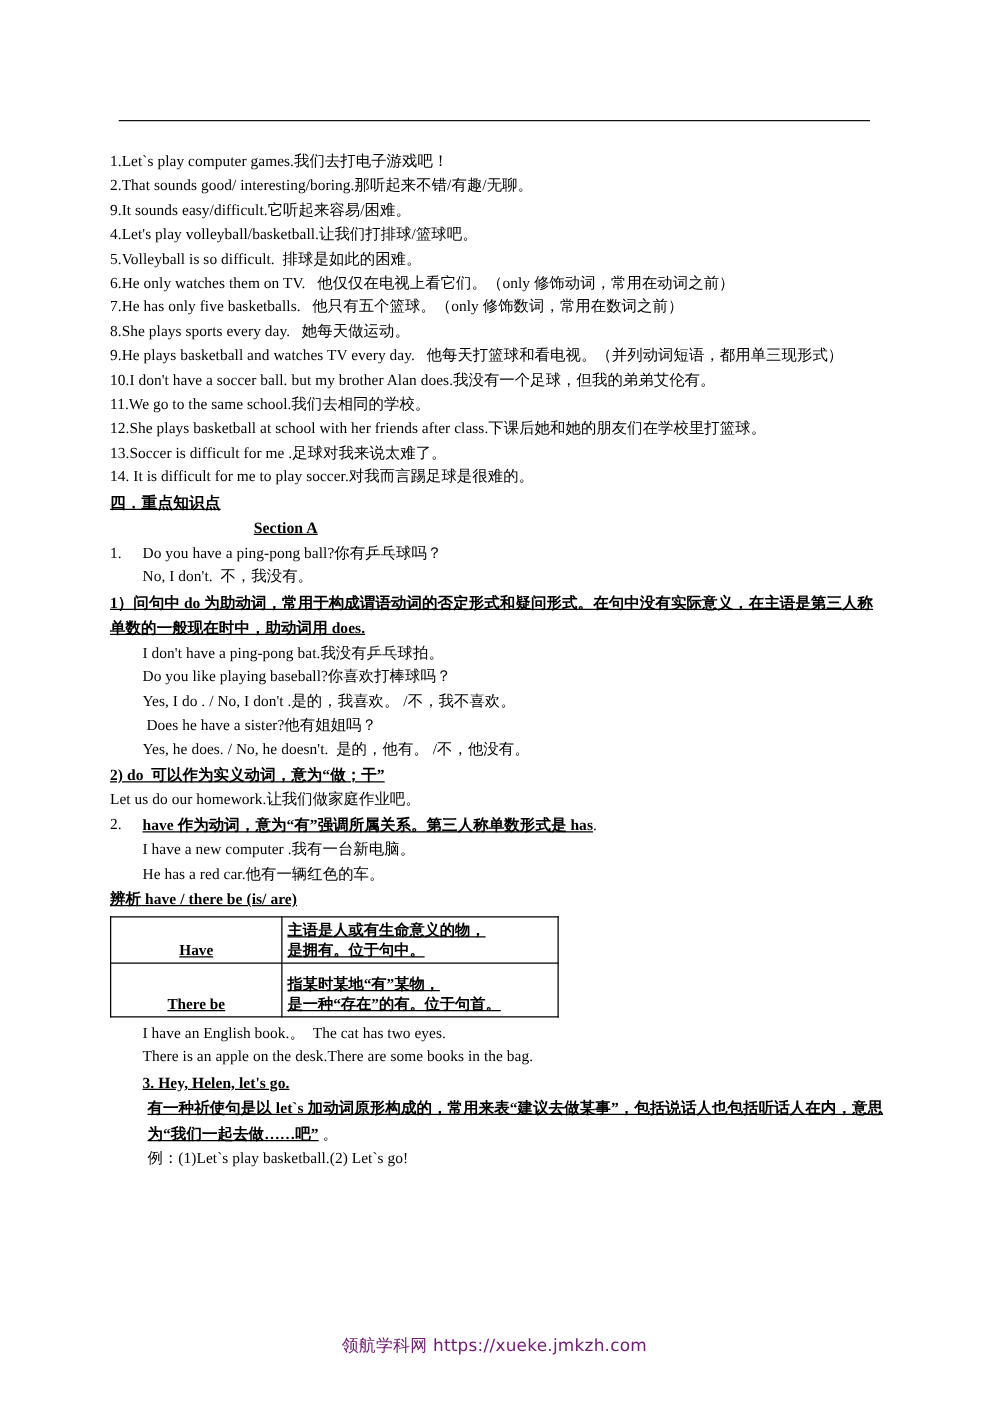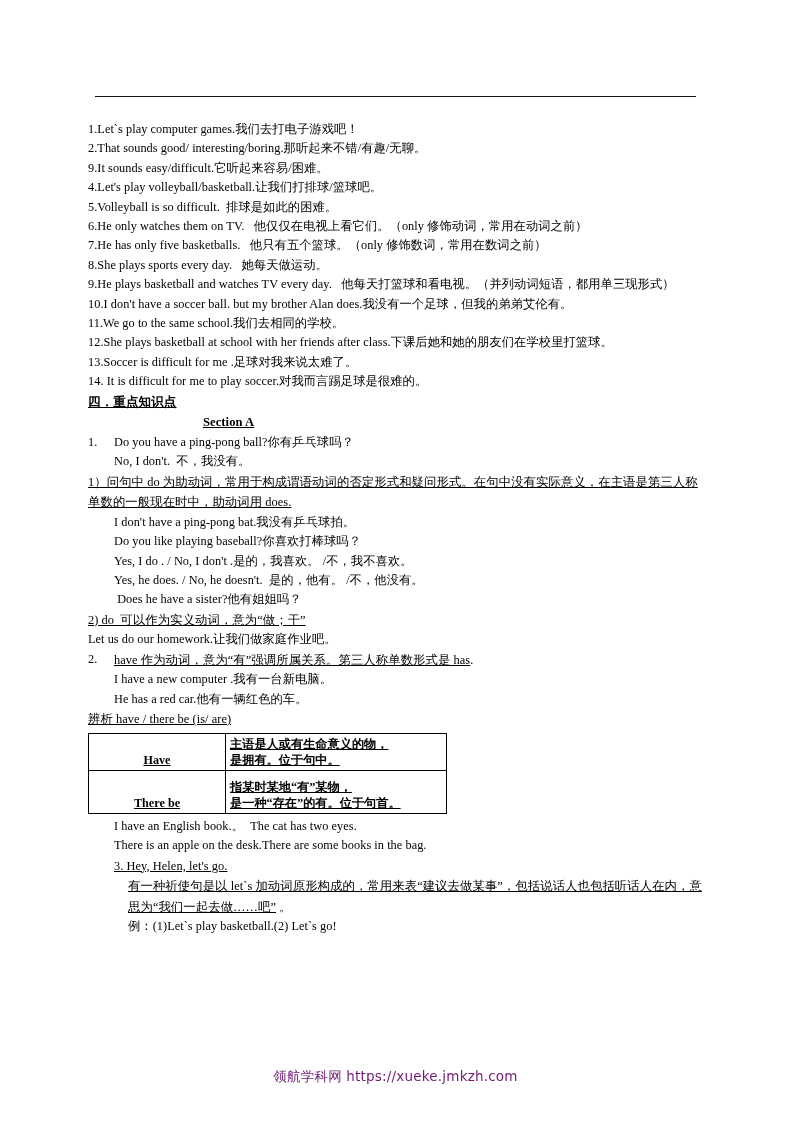--- a/index.html
+++ b/index.html
@@ -58,27 +58,27 @@
     line-height: 21px;
   }
   .section-a-head {
     font-weight: bold;
     text-decoration: underline;
     font-size: 12.6px;
     line-height: 21px;
     margin-left: 115px;
   }
   .bold-note {
-    font-weight: normal;
+    font-weight: bold;
     text-decoration: underline;
     font-size: 12.4px;
     line-height: 20.6px;
   }
   .indent1 { margin-left: 26px; }
-  .indent2 { margin-left: 40px; }
+  .indent2 { margin-left: 30px; }
   .numbered {
     display: flex;
     gap: 0px;
   }
   .numbered .num {
     width: 26px;
     flex: 0 0 26px;
   }
   .numbered .body { flex: 1 1 auto; }
 
@@ -162,22 +162,22 @@
       <span class="num">1.</span>
       <span class="body eng">Do you have a ping-pong ball?你有乒乓球吗？</span>
     </div>
     <div class="line eng indent1">No, I don't.  不，我没有。</div>
 
     <div class="line bold-note">1）问句中 do 为助动词，常用于构成谓语动词的否定形式和疑问形式。在句中没有实际意义，在主语是第三人称单数的一般现在时中，助动词用 does.</div>
 
     <div class="line eng indent1">I don't have a ping-pong bat.我没有乒乓球拍。</div>
     <div class="line eng indent1">Do you like playing baseball?你喜欢打棒球吗？</div>
     <div class="line eng indent1">Yes, I do . / No, I don't .是的，我喜欢。 /不，我不喜欢。</div>
+    <div class="line eng indent1"> Does he have a sister?他有姐姐吗？</div>
     <div class="line eng indent1">Yes, he does. / No, he doesn't.  是的，他有。 /不，他没有。</div>
-    <div class="line eng indent1"> Does he have a sister?他有姐姐吗？</div>
 
     <div class="line bold-note">2) do  可以作为实义动词，意为“做；干”</div>
 
     <div class="line eng">Let us do our homework.让我们做家庭作业吧。</div>
 
     <div class="line numbered">
       <span class="num">2.</span>
       <span class="body"><span class="bold-note">have 作为动词，意为“有”强调所属关系。第三人称单数形式是 has</span><span>.</span></span>
     </div>
 

